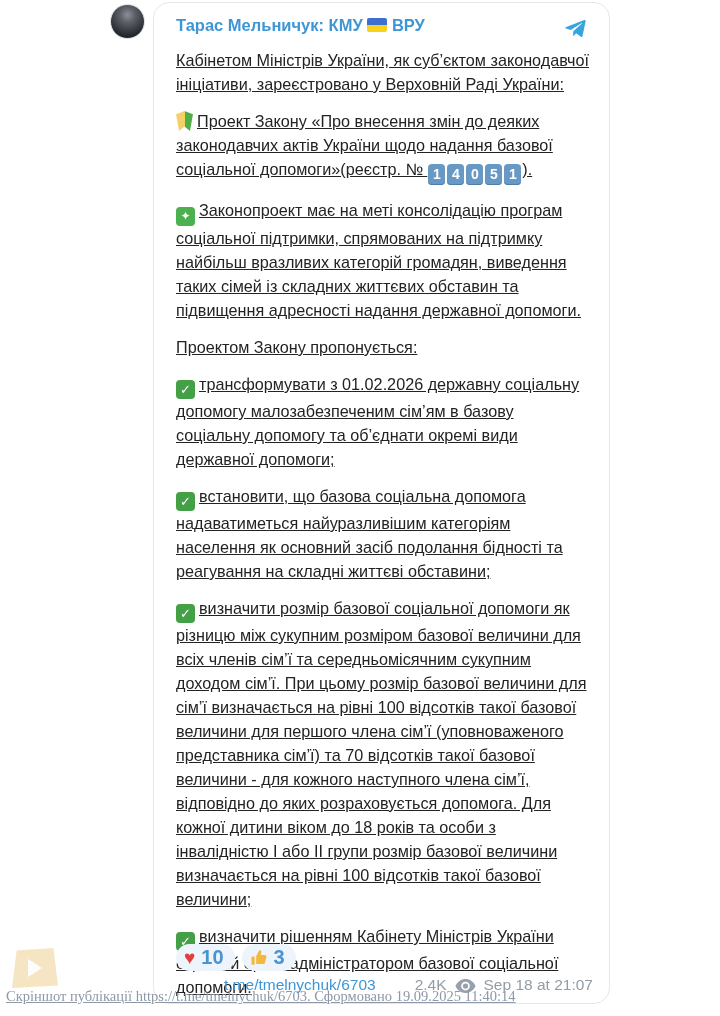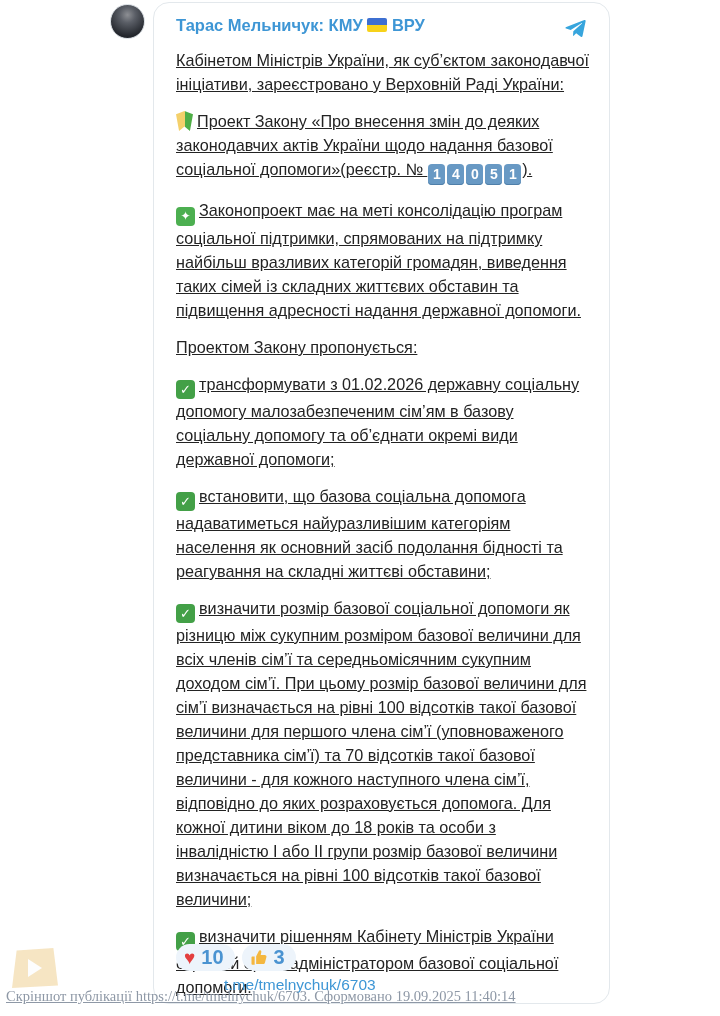--- a/index.html
+++ b/index.html
@@ -107,20 +107,27 @@
       <div class="pill">
         <svg width="18" height="18" viewBox="0 0 24 24">
           <path fill="#f4b73f" d="M3 10h3.2v11H3c-.6 0-1-.4-1-1V11c0-.6.4-1 1-1zm5.2 11V9.6L12 2.4c.3-.6 1-1 1.7-.8 1 .3 1.6 1.3 1.4 2.3L14.3 8h5.4c1.5 0 2.6 1.4 2.2 2.8l-2 7.5c-.3 1-1.2 1.7-2.2 1.7H8.2z"></path>
         </svg>
         <span class="pill-count">3</span>
       </div>
     </div>
 
     <div class="card-footer">
       <a class="post-link">t.me/tmelnychuk/6703</a>
+      <div class="meta">
+        <span>2.4K</span>
+        <svg class="eye" viewBox="0 0 24 16">
+          <path d="M12 0C7 0 2.7 3.1.5 8 2.7 12.9 7 16 12 16s9.3-3.1 11.5-8C21.3 3.1 17 0 12 0zm0 13a5 5 0 110-10 5 5 0 010 10zm0-8a3 3 0 100 6 3 3 0 000-6z" fill="#97a1ab"></path>
+        </svg>
+        <span>Sep 18 at 21:07</span>
+      </div>
     </div>
 
   </div>
 
   <div class="watermark">
     <span class="play-badge"></span>
   </div>
 
   <div class="caption">Скріншот публікації https://t.me/tmelnychuk/6703. Сформовано 19.09.2025 11:40:14</div>
 

